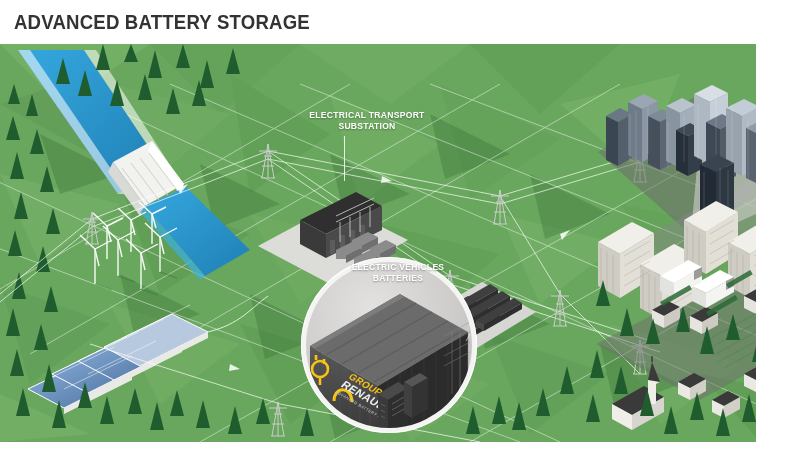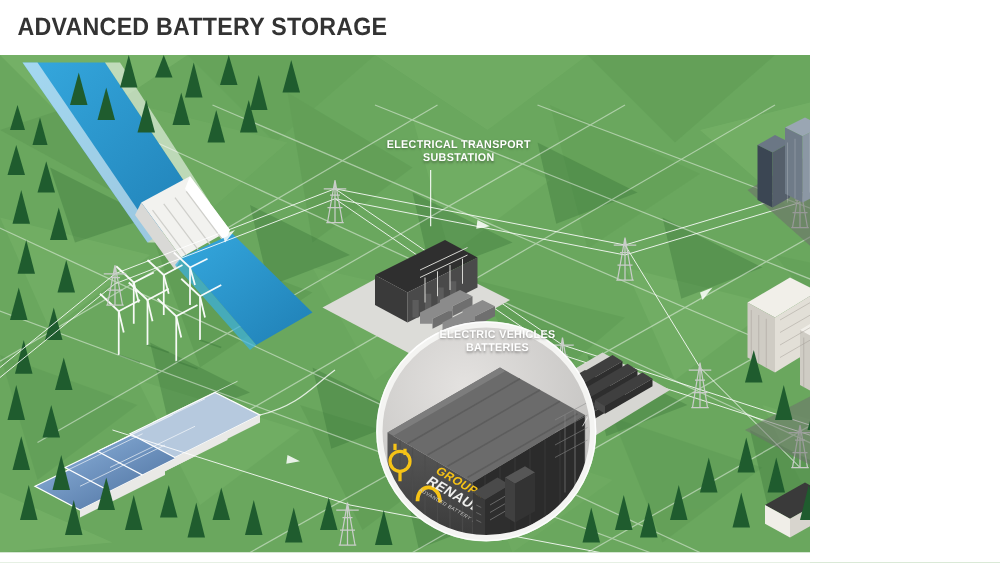--- a/index.html
+++ b/index.html
@@ -1,17 +1,17 @@
 <!DOCTYPE html>
 <html><head>
 <meta charset="utf-8">
 <style>
   html,body{margin:0;padding:0;background:#fff;}
   body{width:800px;height:450px;overflow:hidden;font-family:"Liberation Sans",sans-serif;}
-  #stage{position:relative;width:648px;height:450px;background:#ffffff;overflow:hidden;}
+  #stage{position:relative;width:756px;height:450px;background:#ffffff;overflow:hidden;}
 
   
   #header{position:absolute;left:0;top:0;width:800px;height:44px;background:#ffffff;}
   #title{position:absolute;left:14px;top:11px;font-size:20px;font-weight:bold;color:#333333;
          letter-spacing:0.2px;transform:scaleX(.93);transform-origin:left center;white-space:nowrap;}
 
   
   #scene{position:absolute;left:0;top:44px;width:800px;height:398px;overflow:hidden;
          background:#6aa75e;}
   #footerstrip{position:absolute;left:0;top:442px;width:800px;height:8px;background:#ffffff;}

